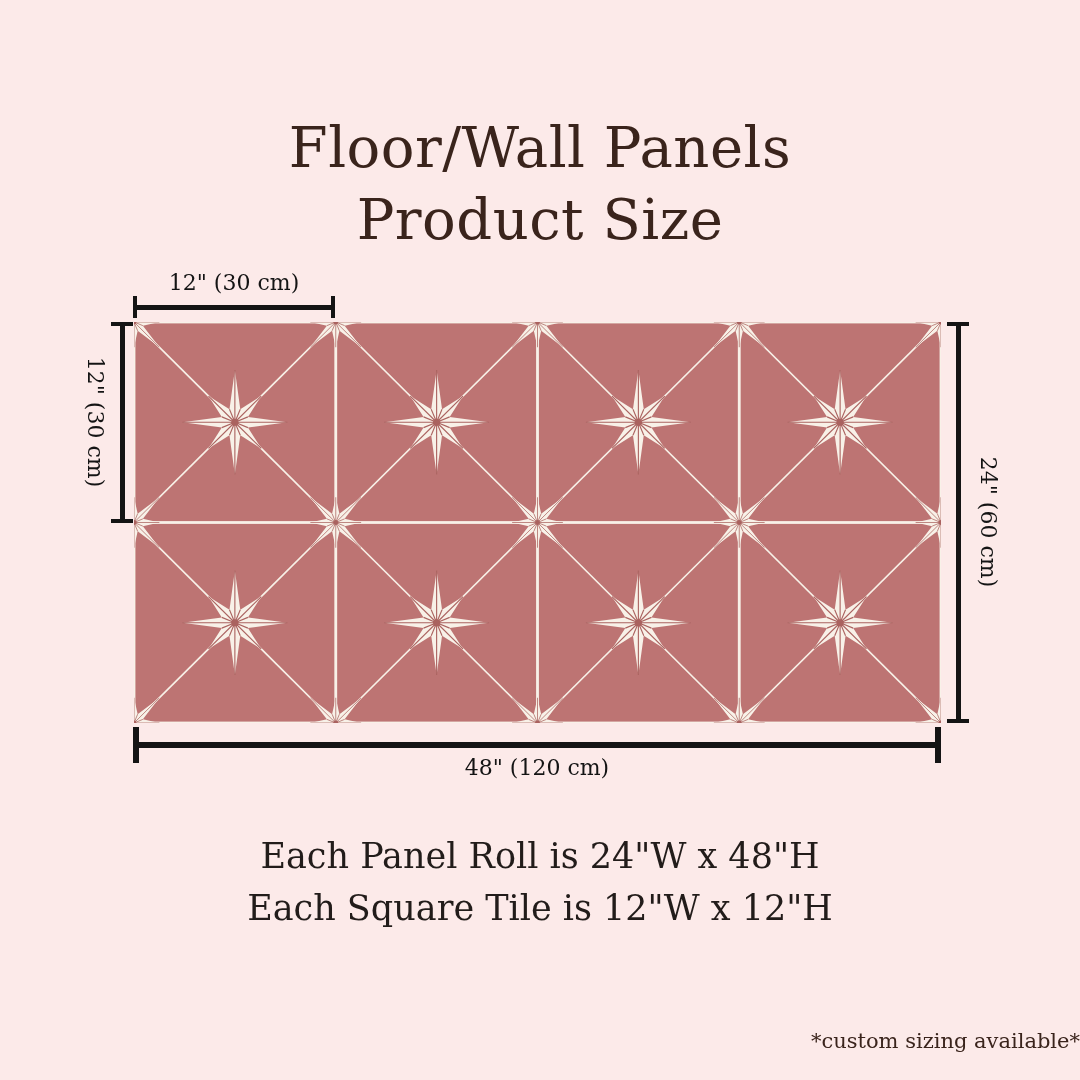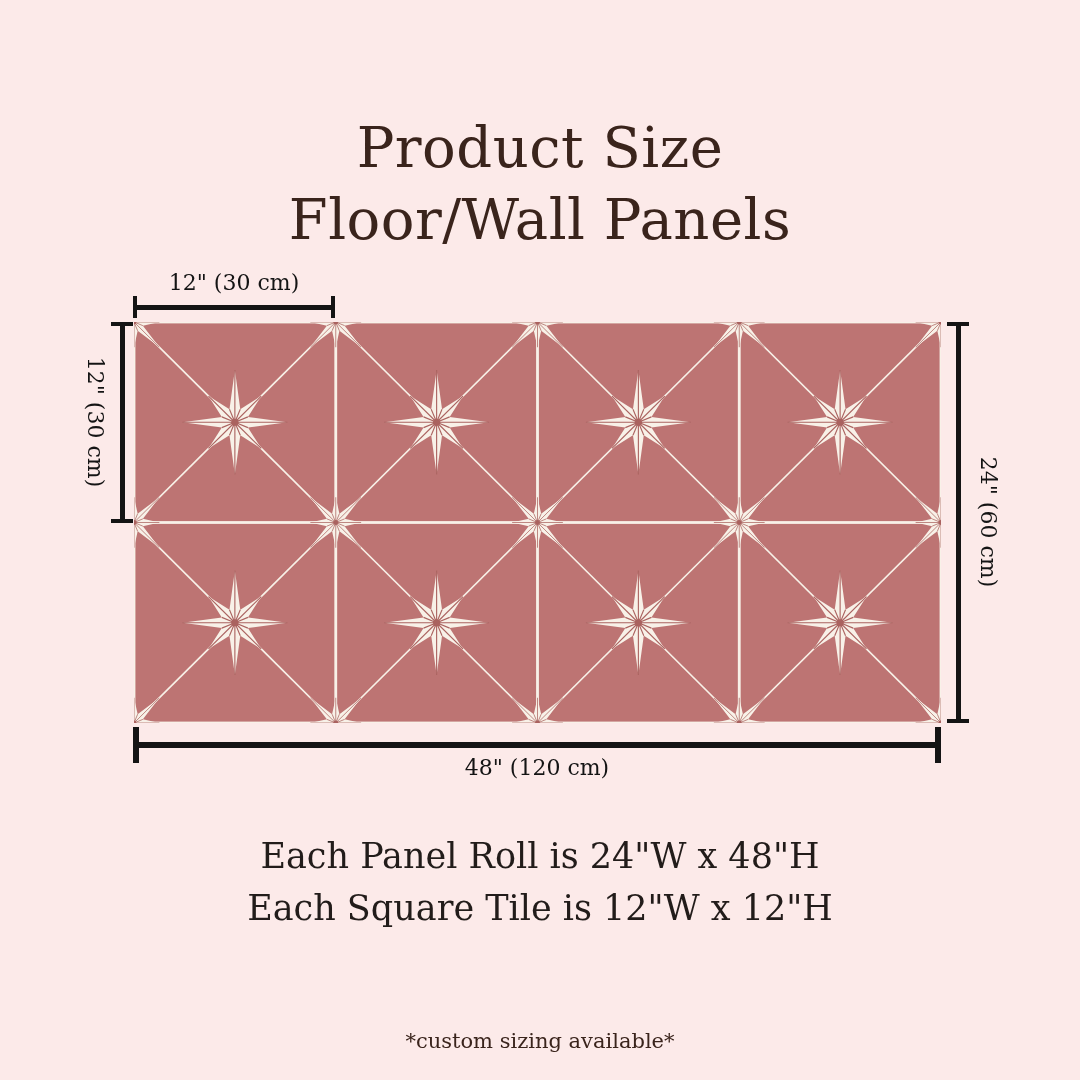--- a/index.html
+++ b/index.html
@@ -49,32 +49,32 @@
   .label-bottom{left:133px;top:755px;width:808px;}
   
   .specs{
     position:absolute;top:830px;left:0;width:1080px;
     text-align:center;color:var(--text-color,#221c1a);
     font-size:35px;line-height:52px;
   }
   
   .footnote{
     position:absolute;top:1029px;left:0;width:1080px;
-    text-align:center;color:var(--title-color,#3a241c);
+    text-align:right;color:var(--title-color,#3a241c);
     font-size:21px;
   }
 </style>
 </head>
 <body>
 
 <div class="canvas" style="--bg: #fceae9; --title-color: #3a241c; --text-color: #221c1a; --dim-color: #141414;">
 
   <div class="title">
+    <div>Floor/Wall Panels</div>
     <div>Product Size</div>
-    <div>Floor/Wall Panels</div>
   </div>
 
   <div class="panel" id="panel-graphic">
       <svg viewBox="0 0 400 200" preserveAspectRatio="none" xmlns="http://www.w3.org/2000/svg">
         <clipPath id="pclip">
           <rect x="0" y="0" width="400" height="200"></rect>
         </clipPath>
         <rect x="0" y="0" width="400" height="200" fill="#f8f1e8"></rect>
         <rect x="0.7" y="0.7" width="98.6" height="98.6" fill="#bd7473"></rect>
         <rect x="100.7" y="0.7" width="98.6" height="98.6" fill="#bd7473"></rect>

